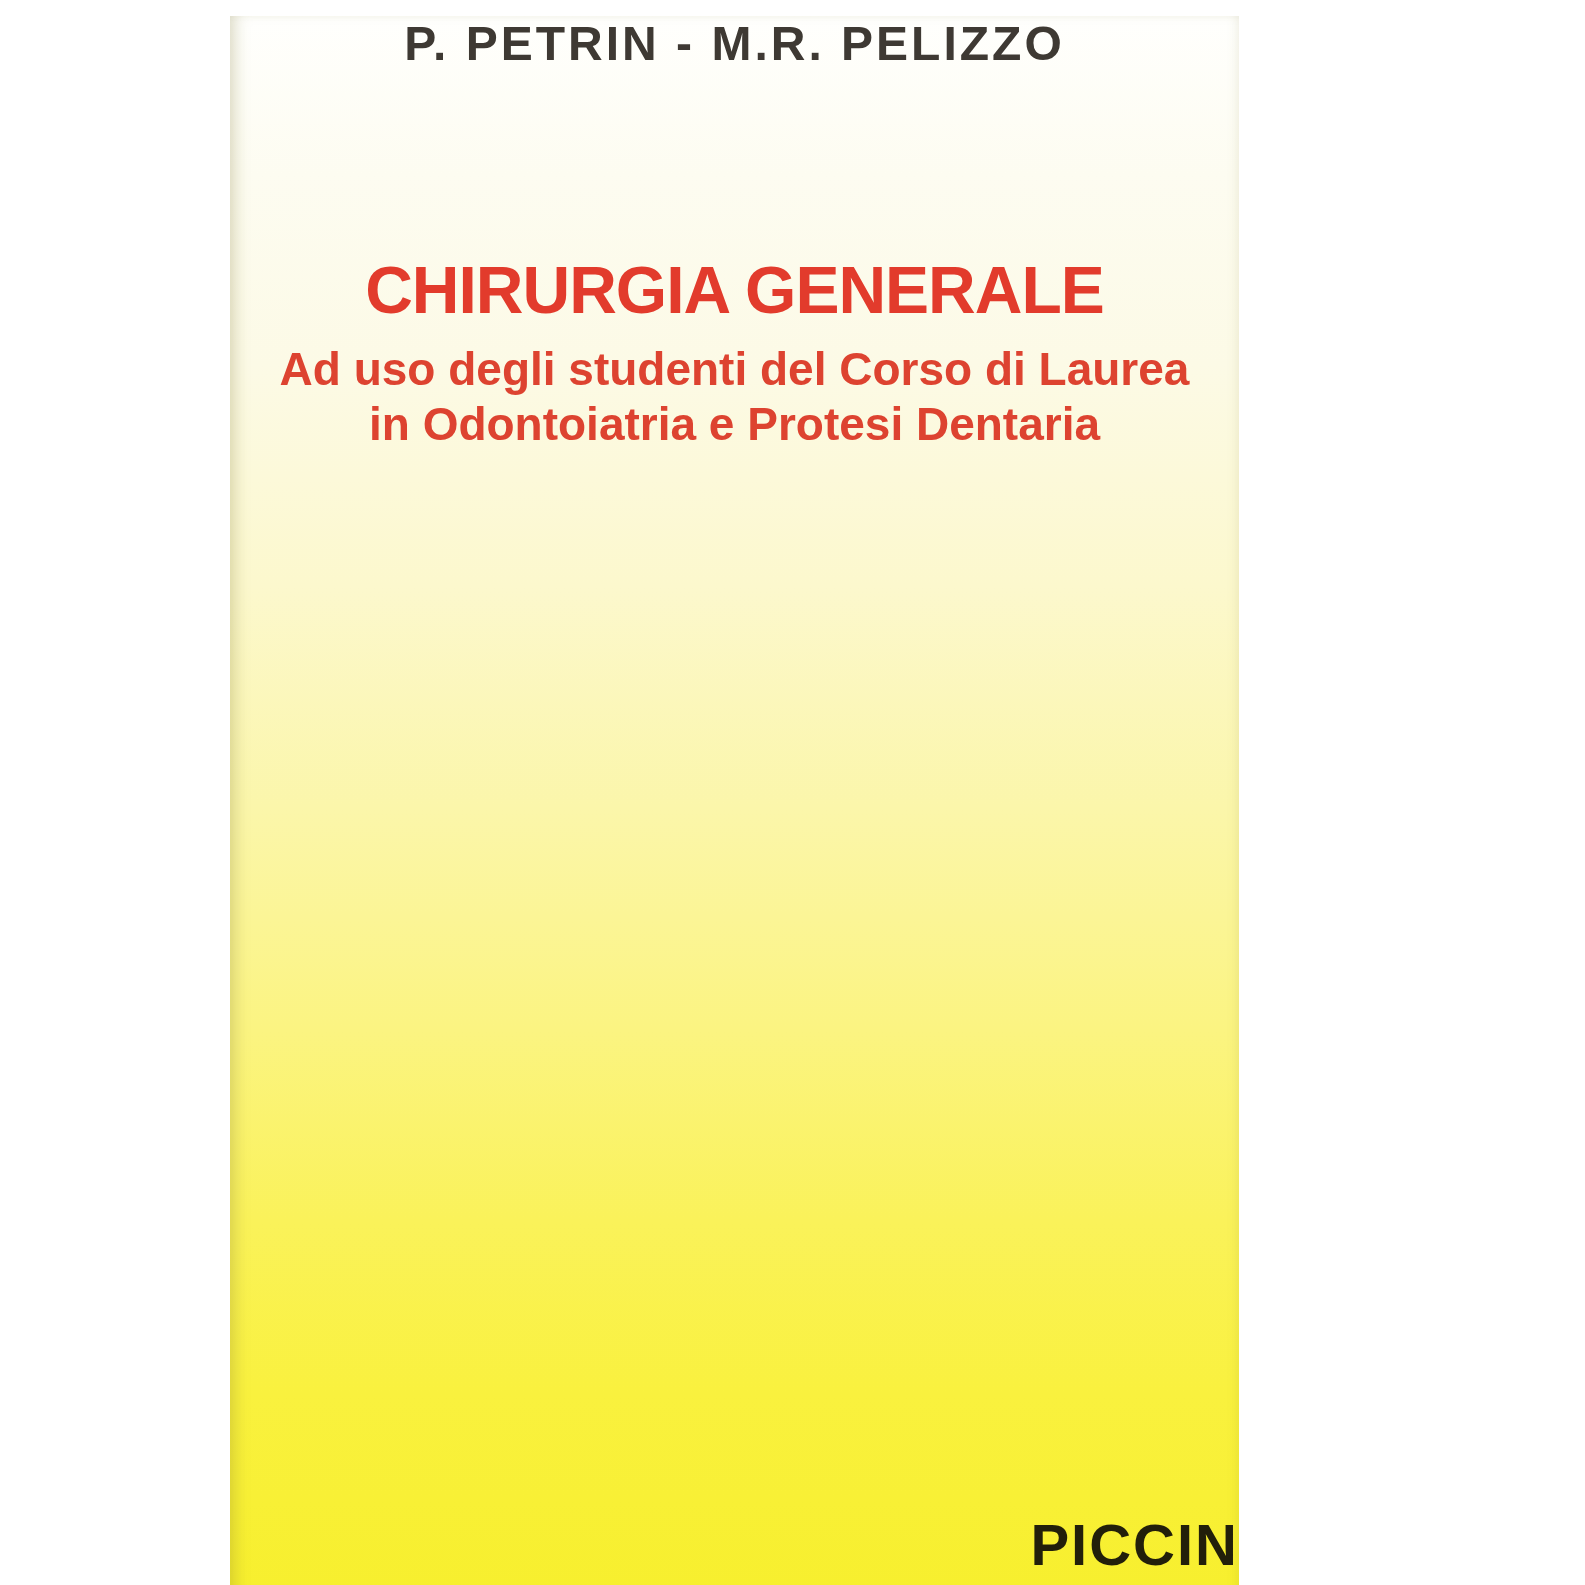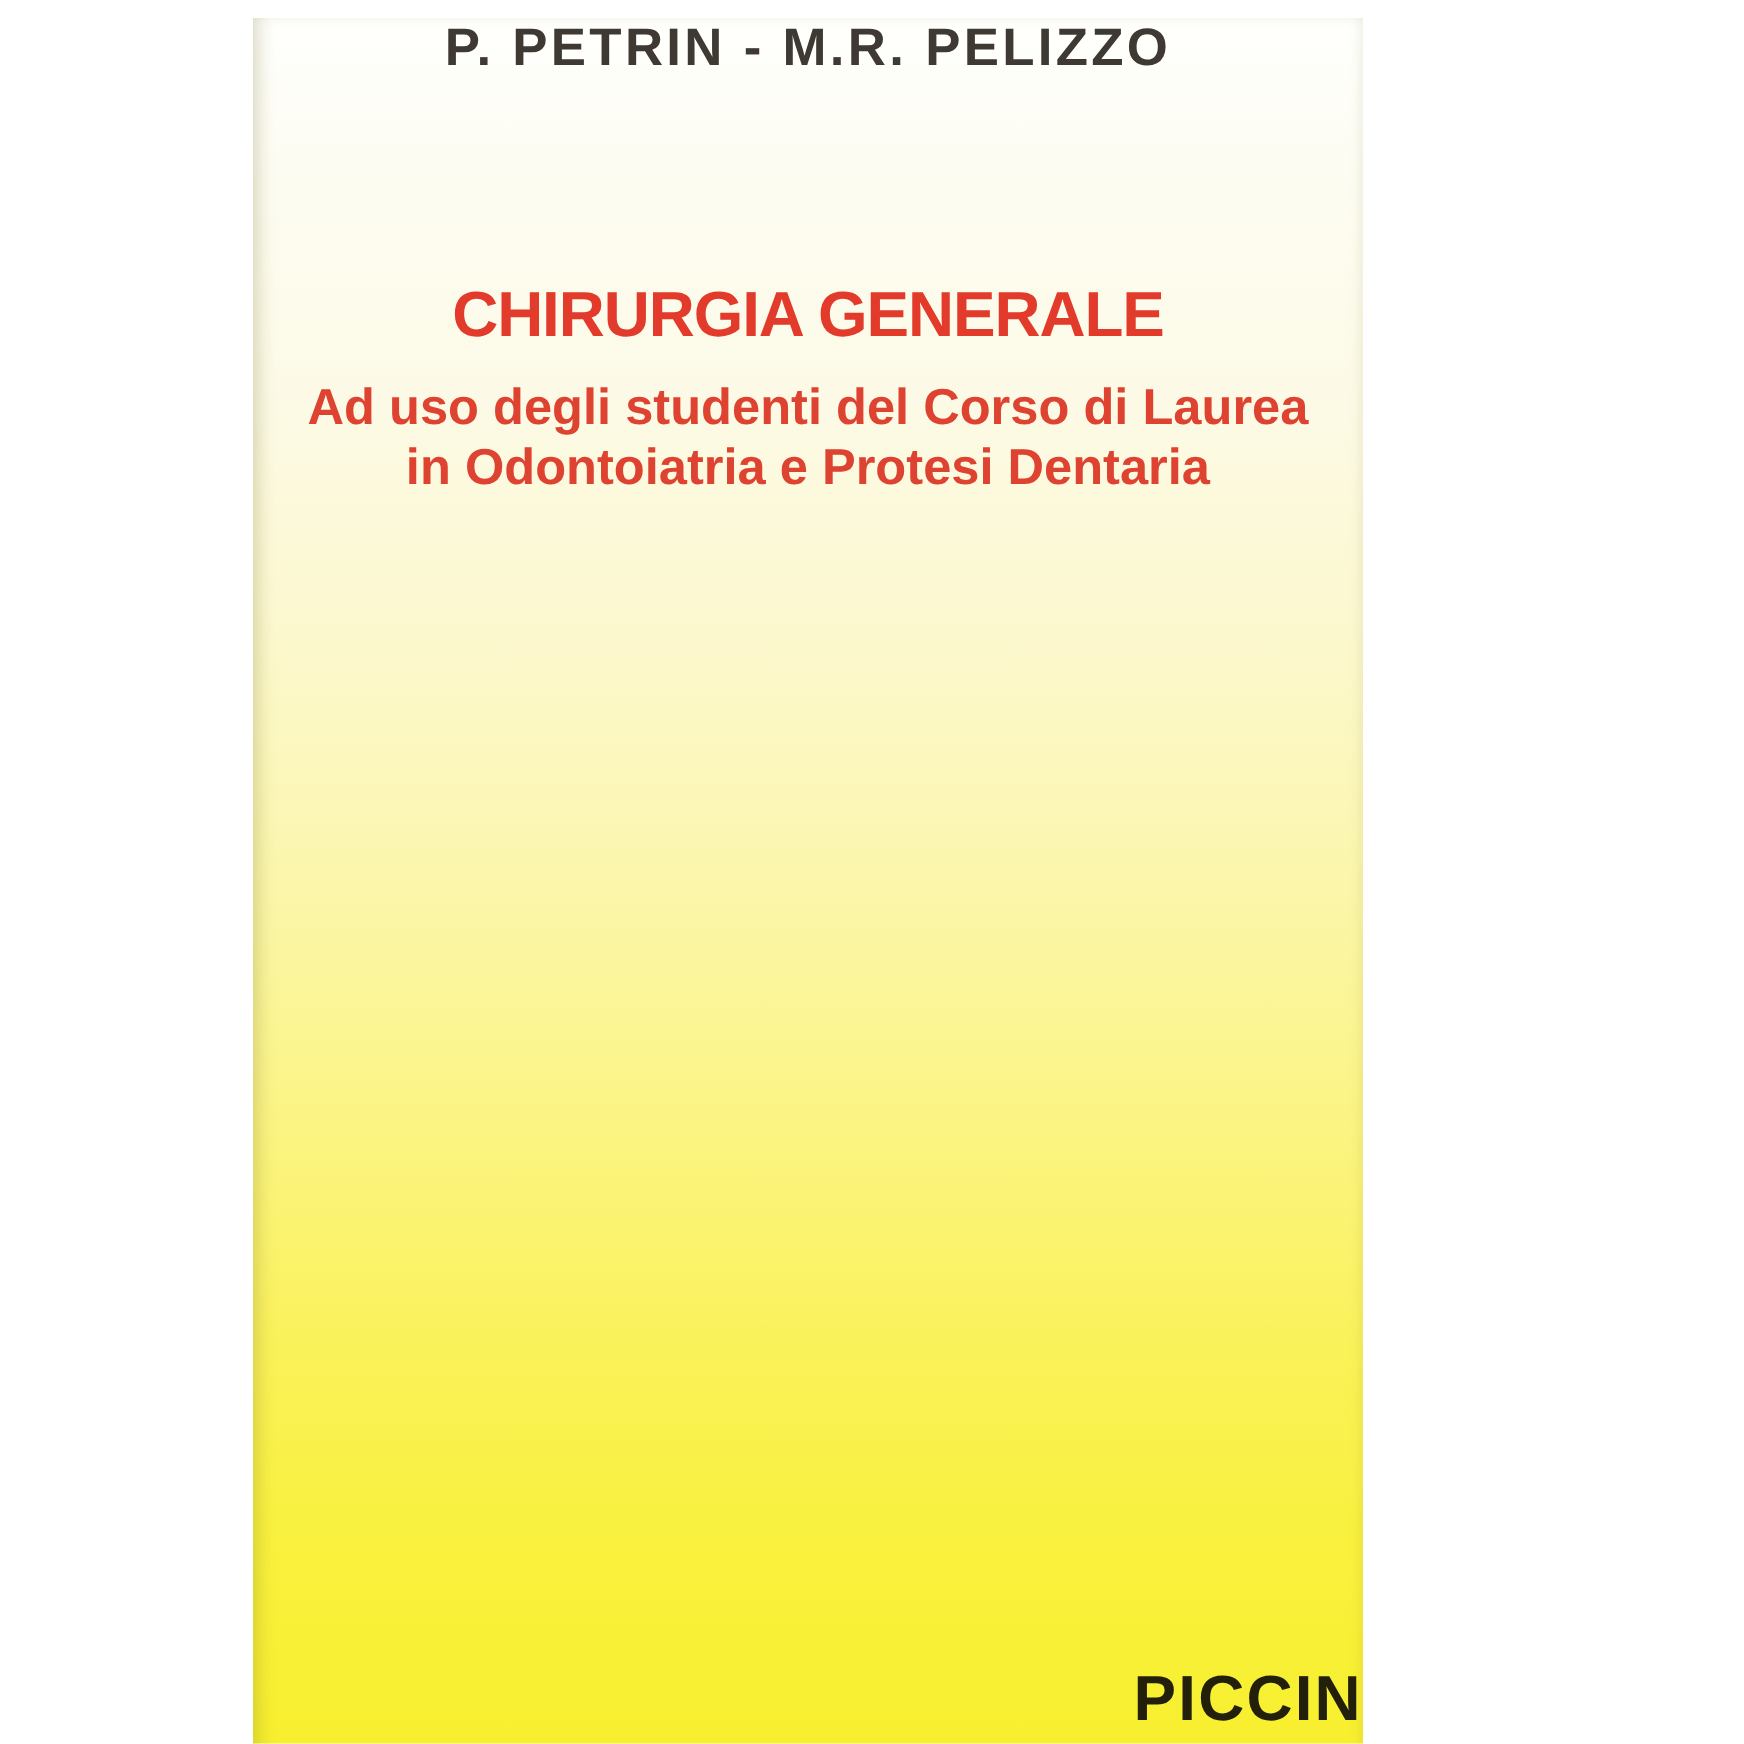--- a/index.html
+++ b/index.html
@@ -51,21 +51,21 @@
     color: var(--author-dark, #3e3933);
     white-space: nowrap;
   }
   .title {
     position: absolute;
     top: 236px;
     left: 0;
     width: 100%;
     text-align: center;
     font-weight: bold;
-    font-size: 58px;
+    font-size: 66px;
     letter-spacing: -1px;
     color: var(--title-red, #e23b2c);
     white-space: nowrap;
   }
   .sub {
     position: absolute;
     left: 0;
     width: 100%;
     text-align: center;
     font-weight: bold;

